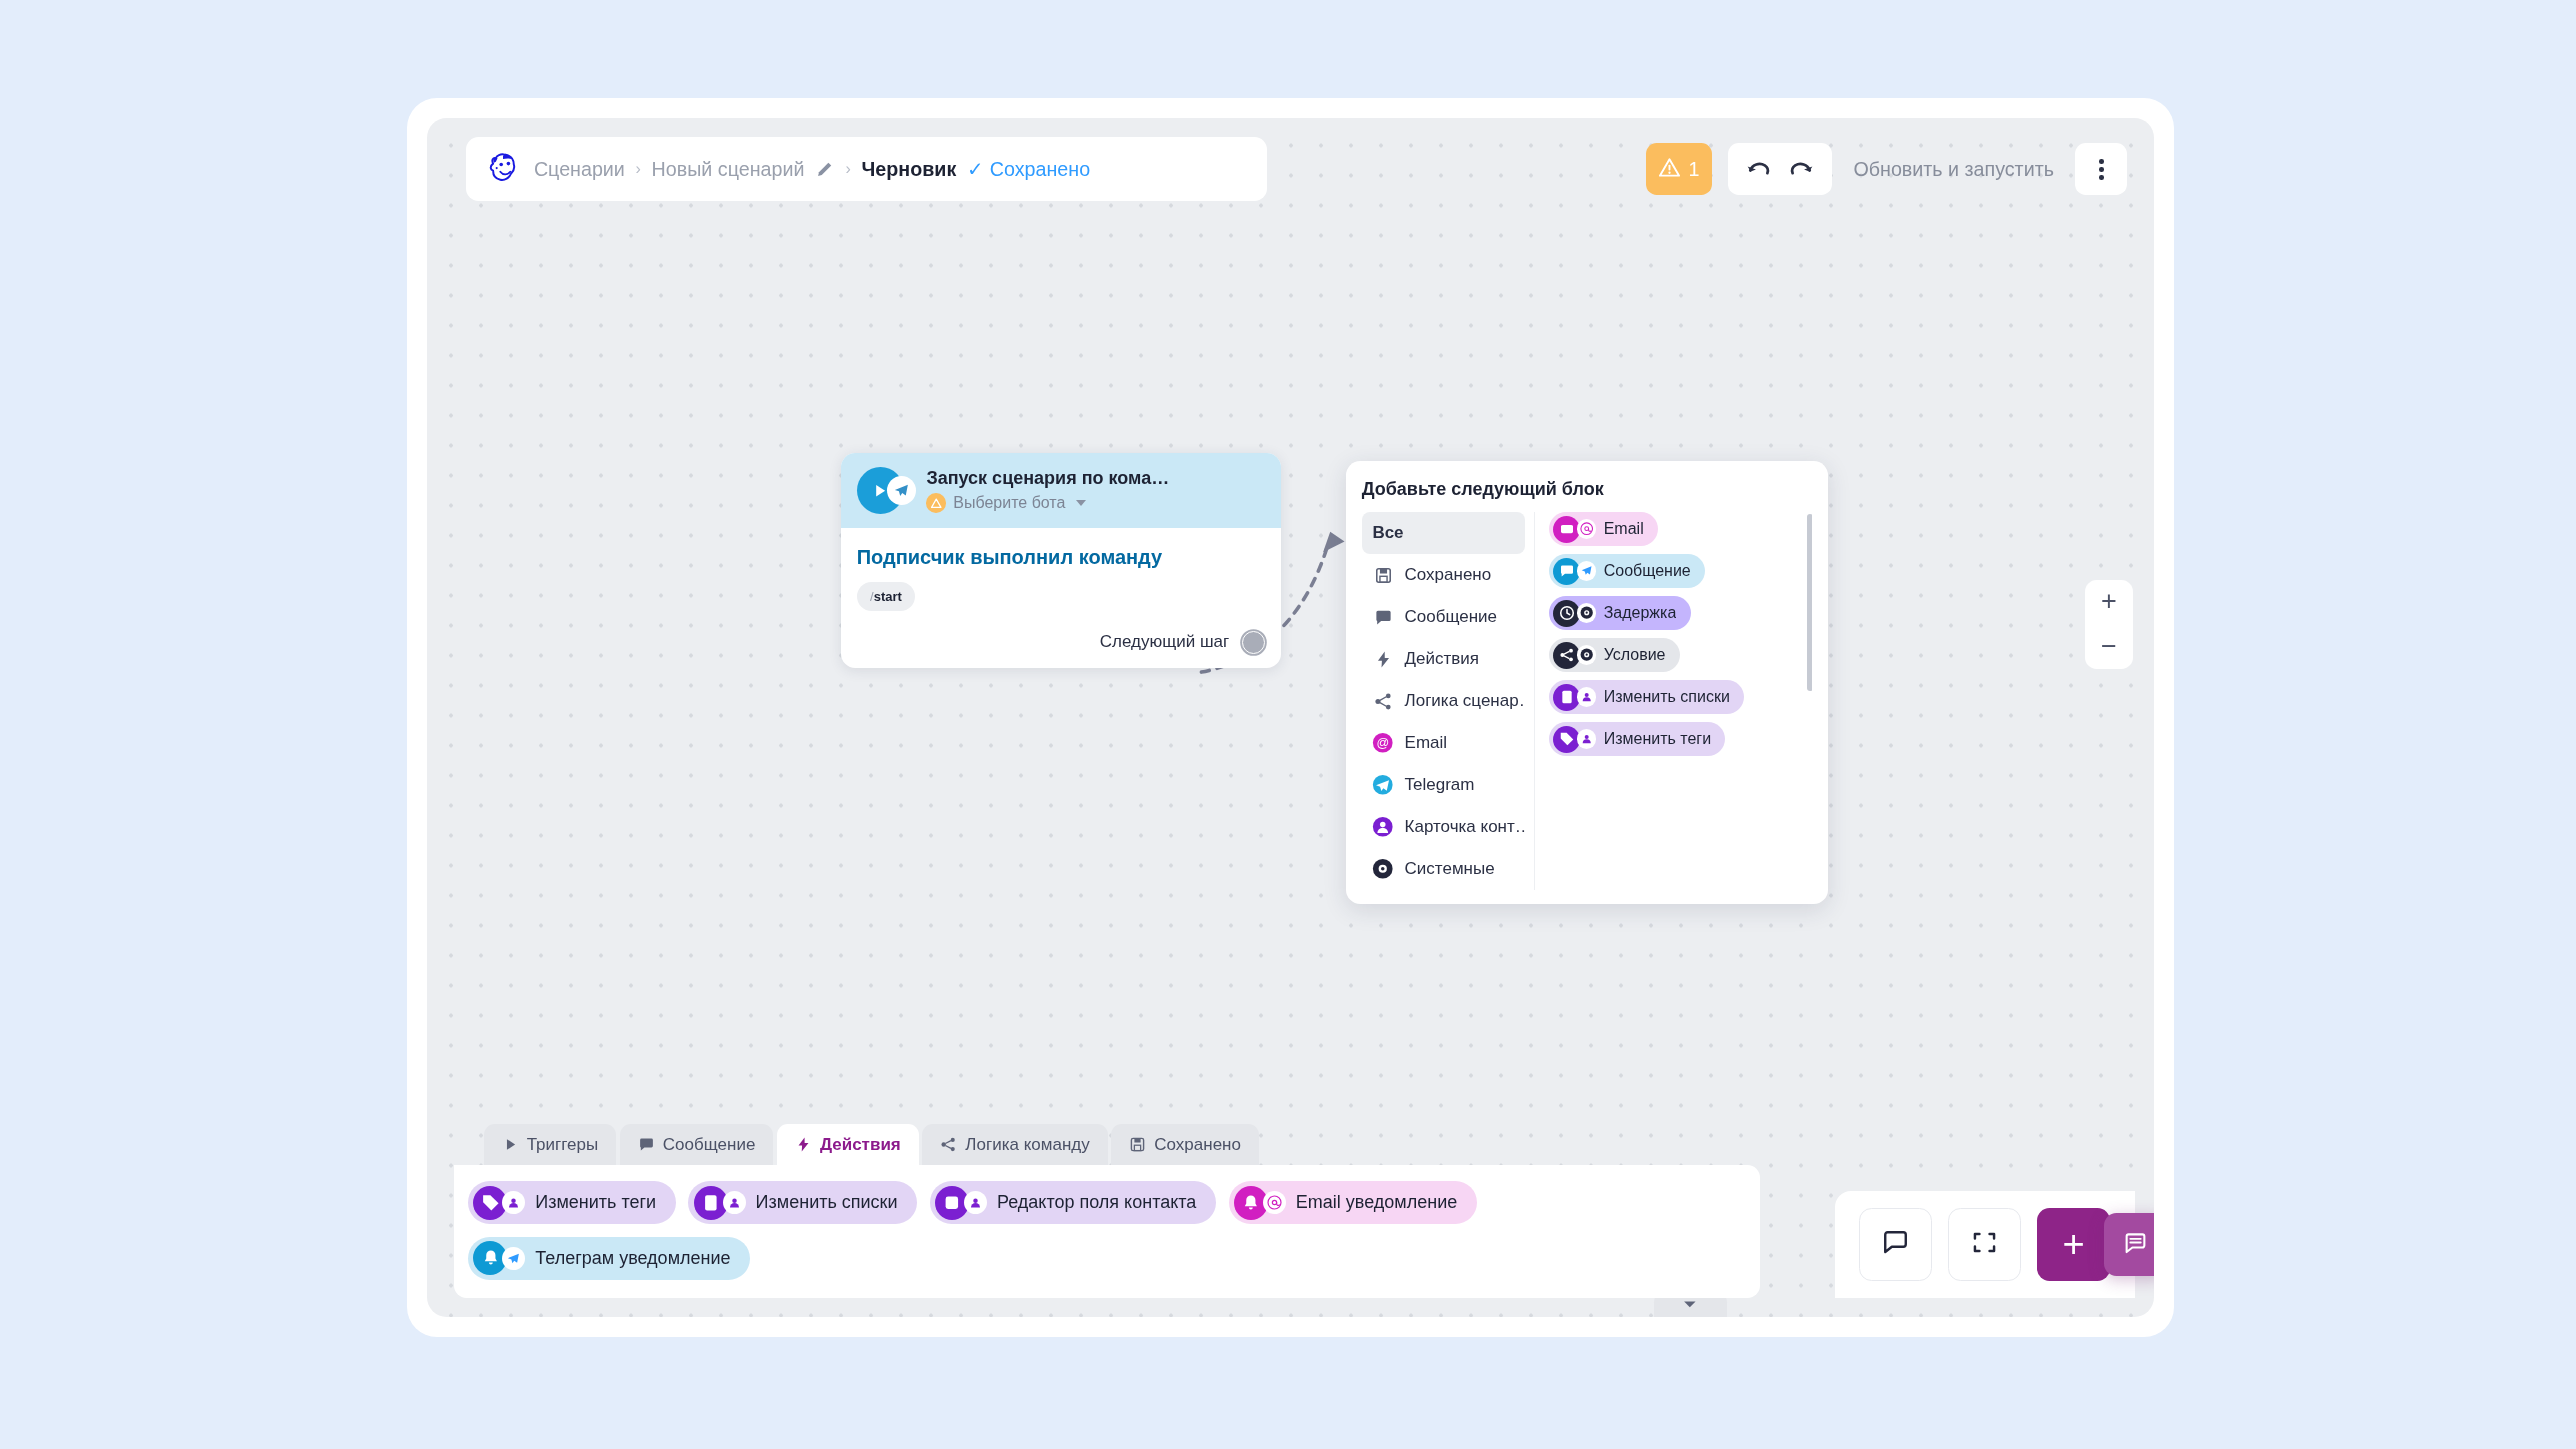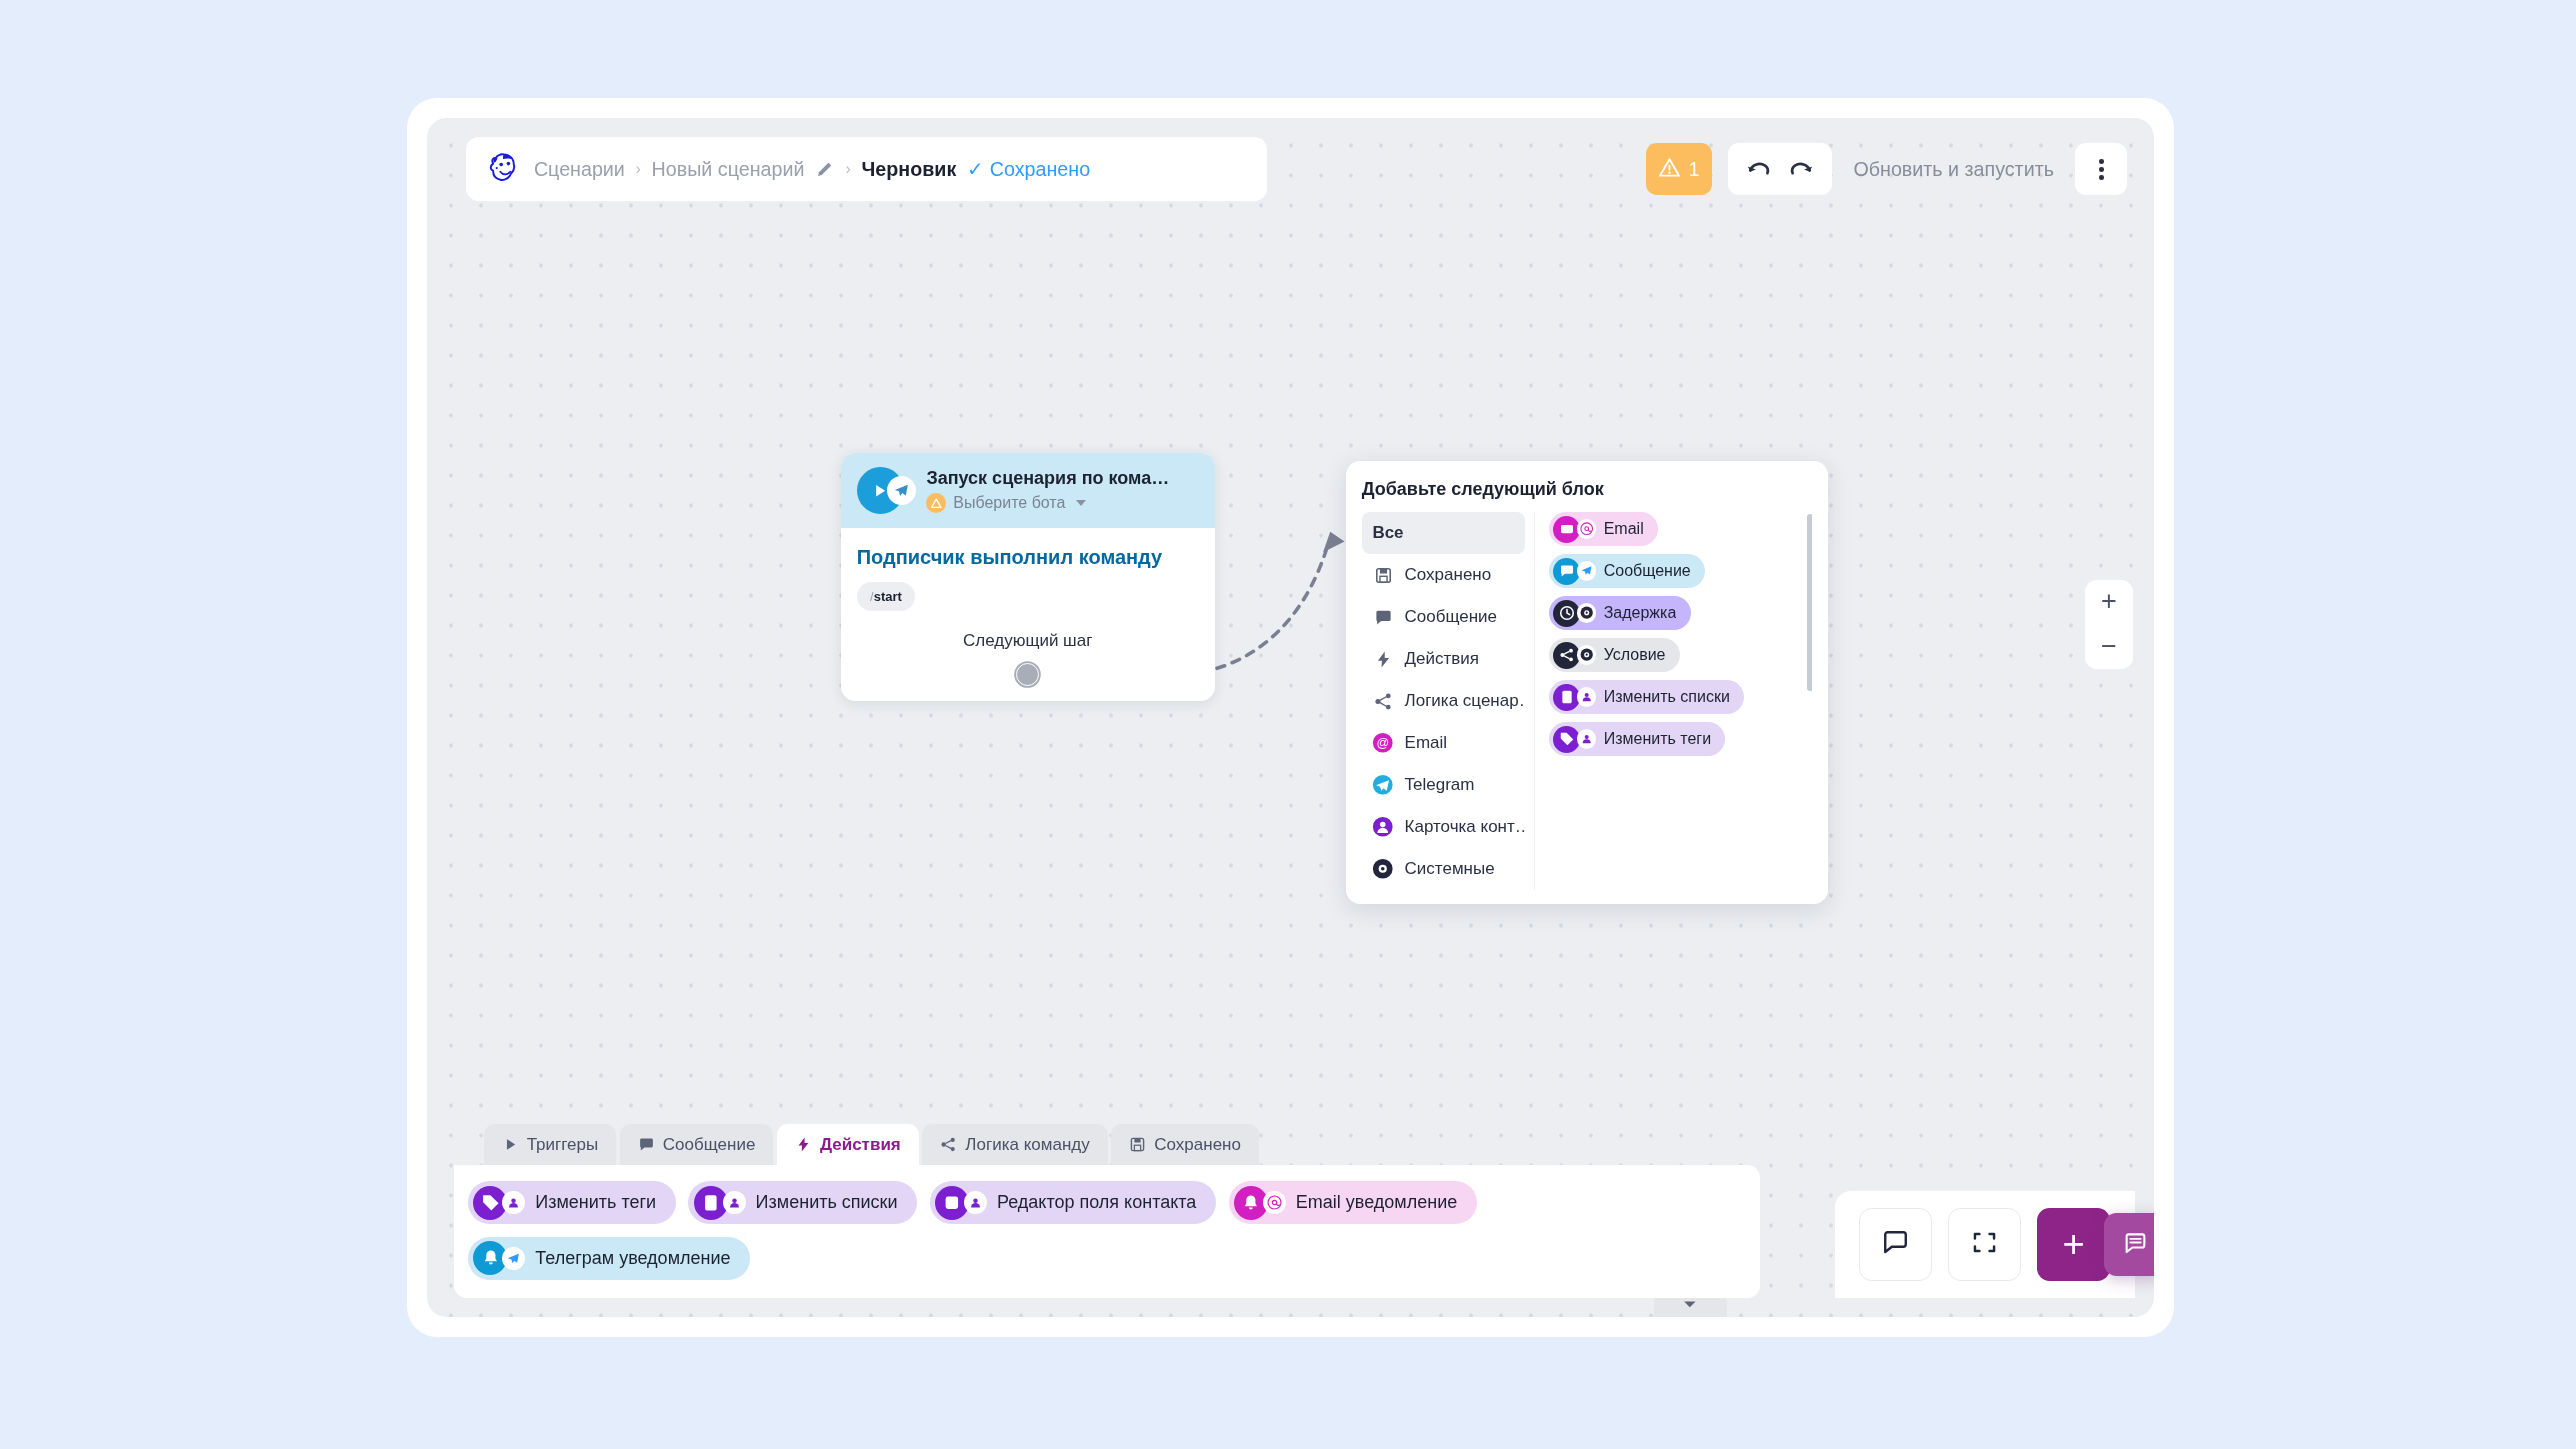--- a/index.html
+++ b/index.html
@@ -98,21 +98,21 @@
   }
   .kebab-btn i {
     width: 4.5px; height: 4.5px; border-radius: 50%; background: #2b3044;
     display: block;
   }
 
   
   .node {
     position: absolute;
     left: 414px; top: 335px;
-    width: 374px;
+    width: 440px;
     background: #fff;
     border-radius: 14.3px;
     box-shadow: 0 2.7px 12.5px rgba(40,50,80,.10);
     overflow: hidden;
     z-index: 10;
   }
   .node-head {
     background: #cae8f6;
     padding: 14.3px 16px;
     display: flex; align-items: center; gap: 10.7px;
@@ -158,21 +158,21 @@
     display: inline-block;
     margin-top: 12.5px;
     background: #eceef1;
     border-radius: 16px;
     padding: 7.2px 13.4px;
     font-size: 13px; color: #1d2233; font-weight: 600; text-align: right;
   }
   .cmd-chip .slash { color: #9aa0ad; font-weight: 400; }
   .node-next {
     display: flex; align-items: center; justify-content: flex-end;
-    gap: 12.5px; margin-top: 19.7px; flex-direction: column;
+    gap: 12.5px; margin-top: 19.7px;
   }
   .node-next-label { font-size: 17px; color: #2b3044; }
   .port {
     width: 23px; height: 23px; border-radius: 50%;
     background: #a9adb8; border: 1.8px solid #fff;
     box-shadow: 0 0 0 1.8px #a9adb8;
   }
 
   
   .connector { position: absolute; left: 769px; top: 411px; z-index: 5; }

